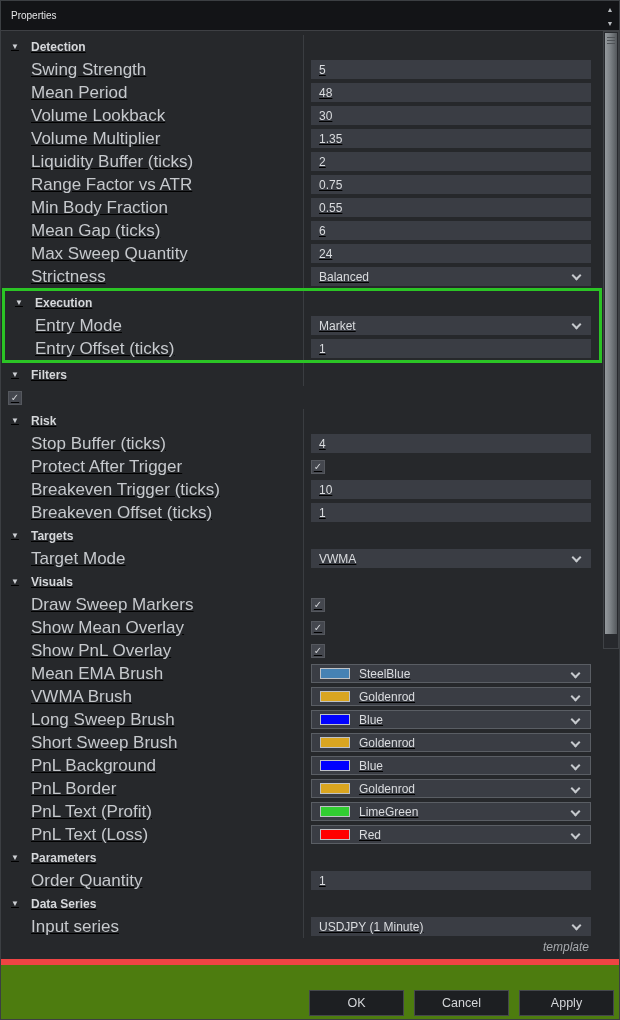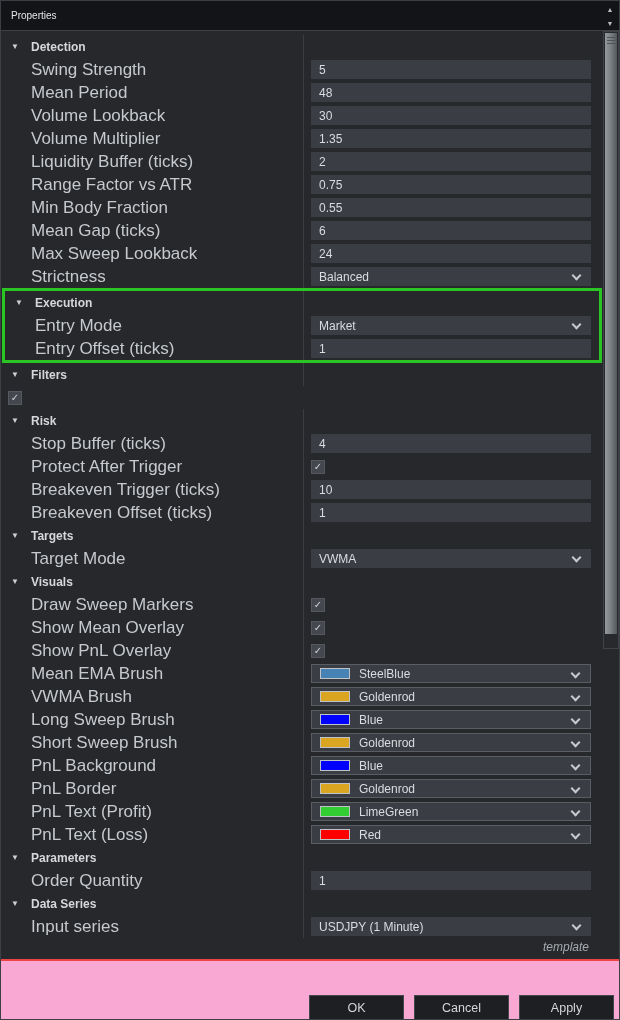--- a/index.html
+++ b/index.html
@@ -25,21 +25,21 @@
   .spin { width:14px; height:12px; display:flex; align-items:center; justify-content:center;
     color:#b9bcc0; font-size:7px; line-height:1; cursor:default; }
   .spin-up::after { content:"▲"; }
   .spin-down::after { content:"▼"; }
 
   
   .grid {
     position:absolute; top:30px; left:0; width:602px; height:928px;
     padding-top:4px; overflow:hidden; background:#26282b;
   }
-  .shdr, .row { height:23px; display:flex; align-items:stretch; }
+  .shdr, .row { height:23px; display:flex; align-items:stretch;text-decoration:underline; }
   .hleft, .label { width:303px; border-right:1px solid #3a3d41; display:flex; align-items:center; }
   .hright, .value { flex:1; display:flex; align-items:center; }
   .hleft { padding-left:10px; }
   .tri { width:9px; height:9px; color:#cdd0d4; font-size:8px; line-height:9px; margin-right:11px; }
   .tri::after { content:"▼"; }
   .hlabel { color:#d5d7da; font-size:12px; font-weight:bold; }
   .label { padding-left:30px; color:#c6c9cd; font-size:17px; }
   .value { padding:0 12px 0 7px; }
 
   .field {
@@ -80,22 +80,22 @@
   .thumb {
     position:absolute; top:1px; left:1px; width:12px; height:601px;
     background:linear-gradient(to right,#94999d 0%,#7c8185 45%,#54585c 100%);
   }
   .grip { position:absolute; top:4px; left:2px; width:8px; }
   .grip div { height:1px; background:#4f5357; margin-bottom:2px; }
 
   
   .footer {
     position:absolute; left:0; top:958px; width:620px; height:62px;
-    background:#f9a8d4; border-top:2px solid #ef4444;
-    display:flex; justify-content:flex-end; align-items:flex-end;
+    background:#4d7c0f; border-top:6px solid #ef4444;
+    display:flex; justify-content:flex-end; align-items:flex-start;
     gap:10px; padding:25px 7px 0 0;
   }
   .btn {
     width:95px; height:26px; background:#1d1f22; border:1px solid #44474c;
     color:#d4d6d9; font-size:12.5px; font-family:inherit;
     display:flex; align-items:center; justify-content:center; cursor:default;
   }
 </style>
 </head>
 <body>
@@ -177,21 +177,21 @@
         </div>
         <div class="row">
           <div class="label">Mean Gap (ticks)</div>
           <div class="value">
             <div class="field">
               <span class="fval">6</span>
             </div>
           </div>
         </div>
         <div class="row">
-          <div class="label">Max Sweep Lookback</div>
+          <div class="label">Max Sweep Quantity</div>
           <div class="value">
             <div class="field">
               <span class="fval">24</span>
             </div>
           </div>
         </div>
         <div class="row">
           <div class="label">Strictness</div>
           <div class="value">
             <div class="field sel">

